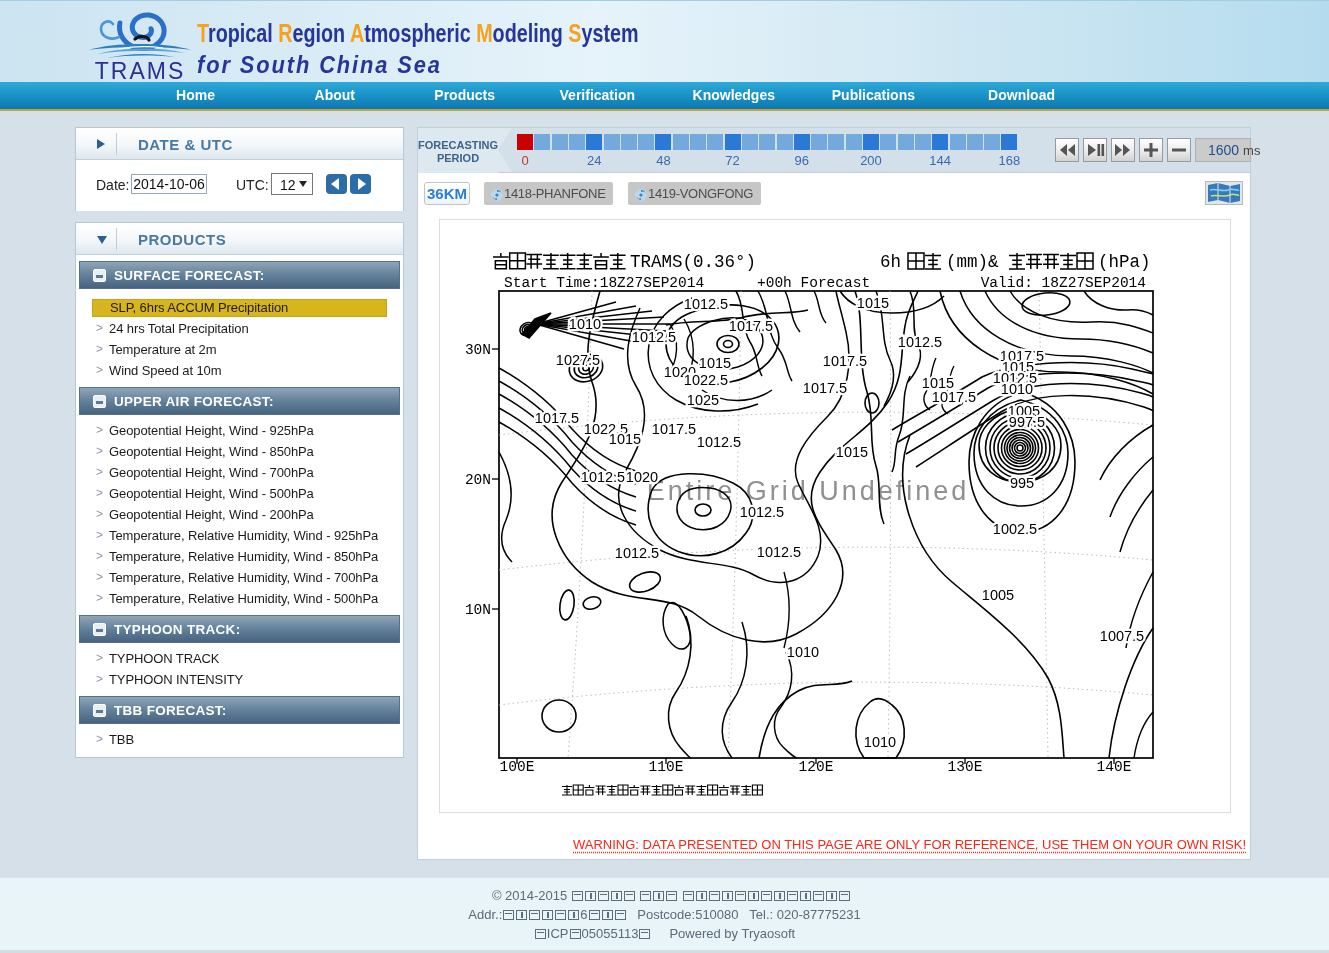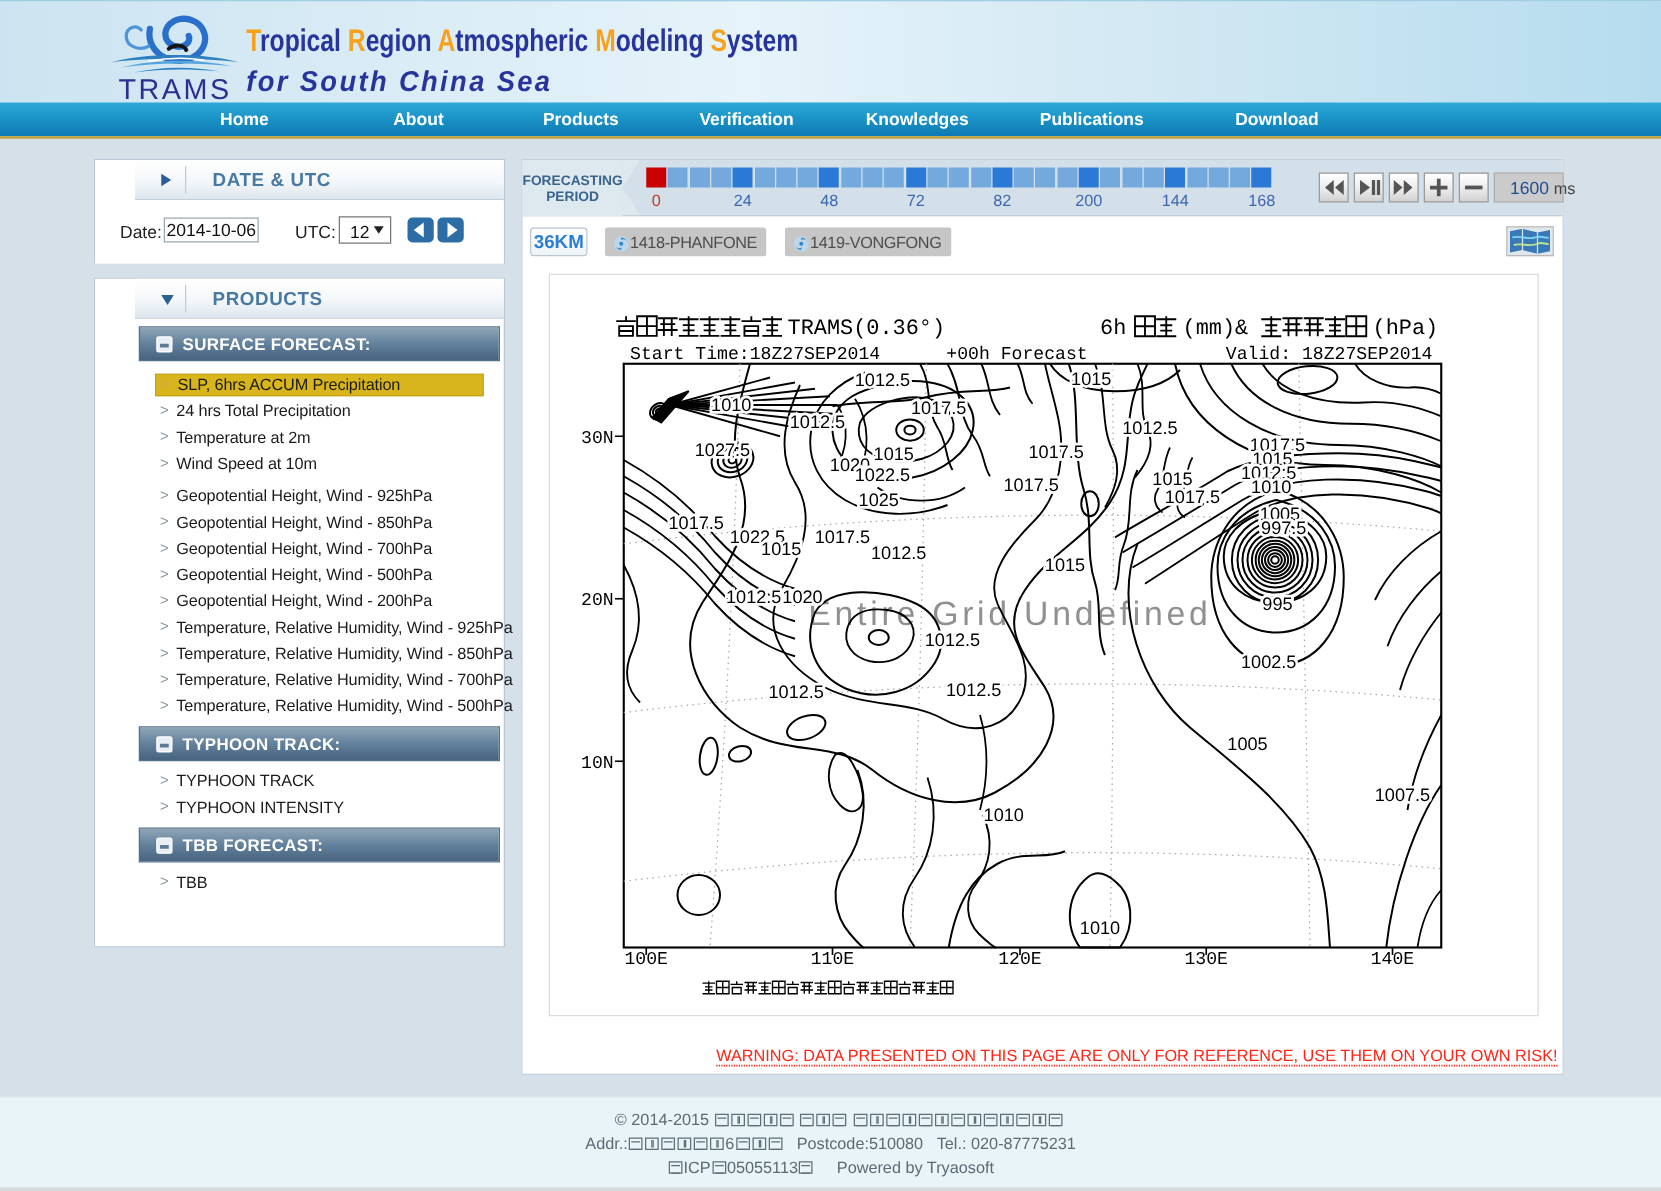--- a/index.html
+++ b/index.html
@@ -19,21 +19,21 @@
 #title2 { font-size:23px; font-weight:bold; font-style:italic; color:#26349c; margin-top:4px; letter-spacing:2px; transform:scaleX(0.95); transform-origin:left center; }
 
 
 #nav { position:absolute; left:0; top:82px; width:1329px; height:29px;
   background:linear-gradient(to bottom,#2eaad9 0%,#1b94c8 45%,#0d79b2 100%);
   border-bottom:2px solid #c9a23c; }
 #nav .item { position:absolute; top:0; height:27px; line-height:27px; width:140px; text-align:right;
   color:#ffffff; font-size:14px; font-weight:bold; }
 
 
-.panel { position:absolute; left:75px; width:329px; background:#fff; border:1px solid #b7c7d5;padding-left:32px; }
+.panel { position:absolute; left:75px; width:329px; background:#fff; border:1px solid #b7c7d5; }
 .phead { height:32px; background:linear-gradient(to bottom,#ffffff 0%,#f4f7fa 55%,#dde7ee 100%);
   border-bottom:1px solid #c3d0da; position:relative; }
 .phead .tri { position:absolute; left:21px; top:10px; width:0; height:0; }
 .tri-r { border-top:5px solid transparent; border-bottom:5px solid transparent; border-left:8px solid #2a5f94; top:11px !important; }
 .tri-d { border-left:5px solid transparent; border-right:5px solid transparent; border-top:8px solid #2a5f94; top:13px !important; }
 .phead .sep { position:absolute; left:40px; top:5px; width:1px; height:22px; background:#c0cdd8; }
 .phead .ptxt { position:absolute; left:62px; top:8px; color:#4779a3; font-size:15px; font-weight:bold; letter-spacing:0.5px; }
 #dpanel { top:127px; height:84px; }
 #dbody { position:absolute; left:0; top:33px; width:327px; height:50px; background:#fff; }
 #dbody .lbl { position:absolute; top:16px; font-size:14px; color:#222; }
@@ -160,20 +160,24 @@
     </div>
     <div class="secbar">
         <div class="minus"></div>
         <div class="stxt">SURFACE FORECAST:</div>
       </div>
     <div class="mgap" style="height:8px;"></div>
     <div class="mitem sel"><span class="arr">&gt;</span>SLP, 6hrs ACCUM Precipitation</div>
     <div class="mitem"><span class="arr">&gt;</span>24 hrs Total Precipitation</div>
     <div class="mitem"><span class="arr">&gt;</span>Temperature at 2m</div>
     <div class="mitem"><span class="arr">&gt;</span>Wind Speed at 10m</div>
+    <div class="secbar">
+        <div class="minus"></div>
+        <div class="stxt">UPPER AIR FORECAST:</div>
+      </div>
     <div class="mgap"></div>
     <div class="mitem"><span class="arr">&gt;</span>Geopotential Height, Wind - 925hPa</div>
     <div class="mitem"><span class="arr">&gt;</span>Geopotential Height, Wind - 850hPa</div>
     <div class="mitem"><span class="arr">&gt;</span>Geopotential Height, Wind - 700hPa</div>
     <div class="mitem"><span class="arr">&gt;</span>Geopotential Height, Wind - 500hPa</div>
     <div class="mitem"><span class="arr">&gt;</span>Geopotential Height, Wind - 200hPa</div>
     <div class="mitem"><span class="arr">&gt;</span>Temperature, Relative Humidity, Wind - 925hPa</div>
     <div class="mitem"><span class="arr">&gt;</span>Temperature, Relative Humidity, Wind - 850hPa</div>
     <div class="mitem"><span class="arr">&gt;</span>Temperature, Relative Humidity, Wind - 700hPa</div>
     <div class="mitem"><span class="arr">&gt;</span>Temperature, Relative Humidity, Wind - 500hPa</div>
@@ -226,21 +230,21 @@
           <div class="sq" style="left:397.90000000000003px"></div>
           <div class="sq d" style="left:415.20000000000005px"></div>
           <div class="sq" style="left:432.5px"></div>
           <div class="sq" style="left:449.8px"></div>
           <div class="sq" style="left:467.1px"></div>
           <div class="sq d" style="left:484.40000000000003px"></div>
           <div class="num r" style="left:-7px">0</div>
           <div class="num" style="left:62.2px">24</div>
           <div class="num" style="left:131.4px">48</div>
           <div class="num" style="left:200.60000000000002px">72</div>
-          <div class="num" style="left:269.8px">82</div>
+          <div class="num" style="left:269.8px">96</div>
           <div class="num" style="left:339px">200</div>
           <div class="num" style="left:408.20000000000005px">144</div>
           <div class="num" style="left:477.40000000000003px">168</div>
         </div>
       <div class="pbtn" style="left:637px;"><svg width="22" height="22" viewBox="0 0 22 22">
             <path d="M11 5 L4 11 L11 17 Z M19 5 L12 11 L19 17 Z" fill="#555"></path>
           </svg></div>
       <div class="pbtn" style="left:665px;"><svg width="22" height="22" viewBox="0 0 22 22">
             <path d="M4 5 L12 11 L4 17 Z" fill="#555"></path>
             <rect x="13.5" y="5" width="2.6" height="12" fill="#555"></rect>

